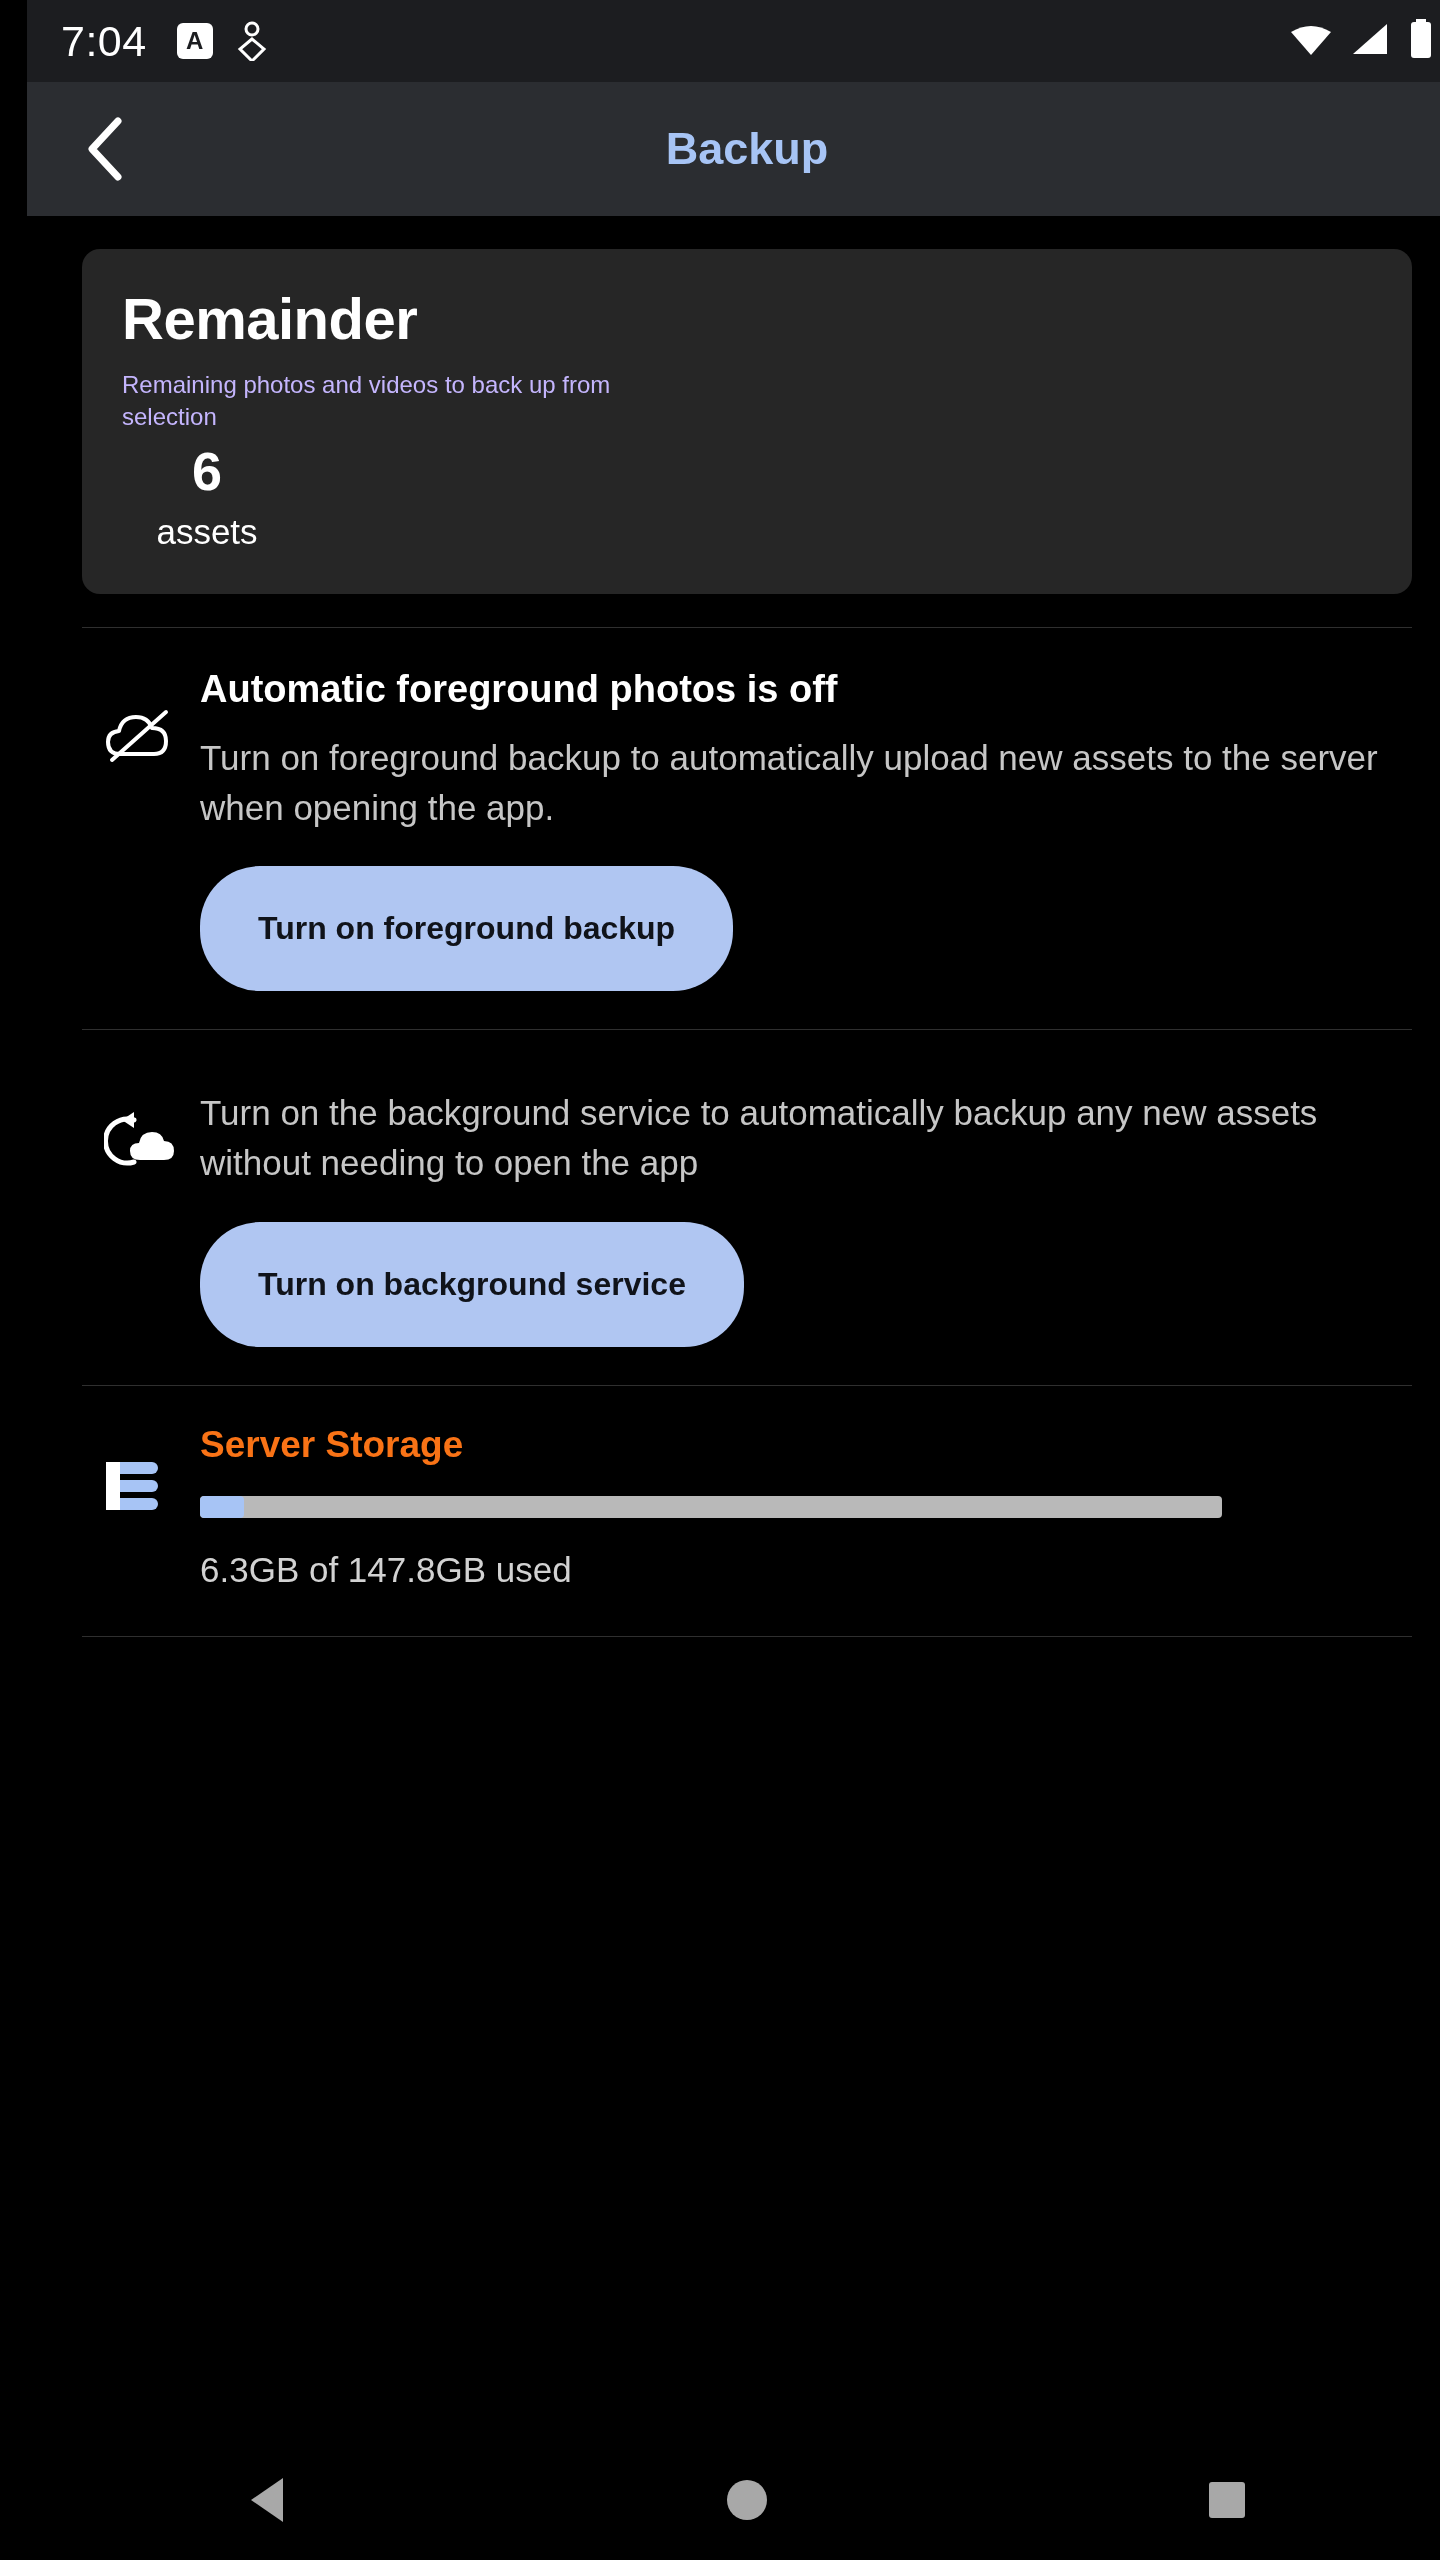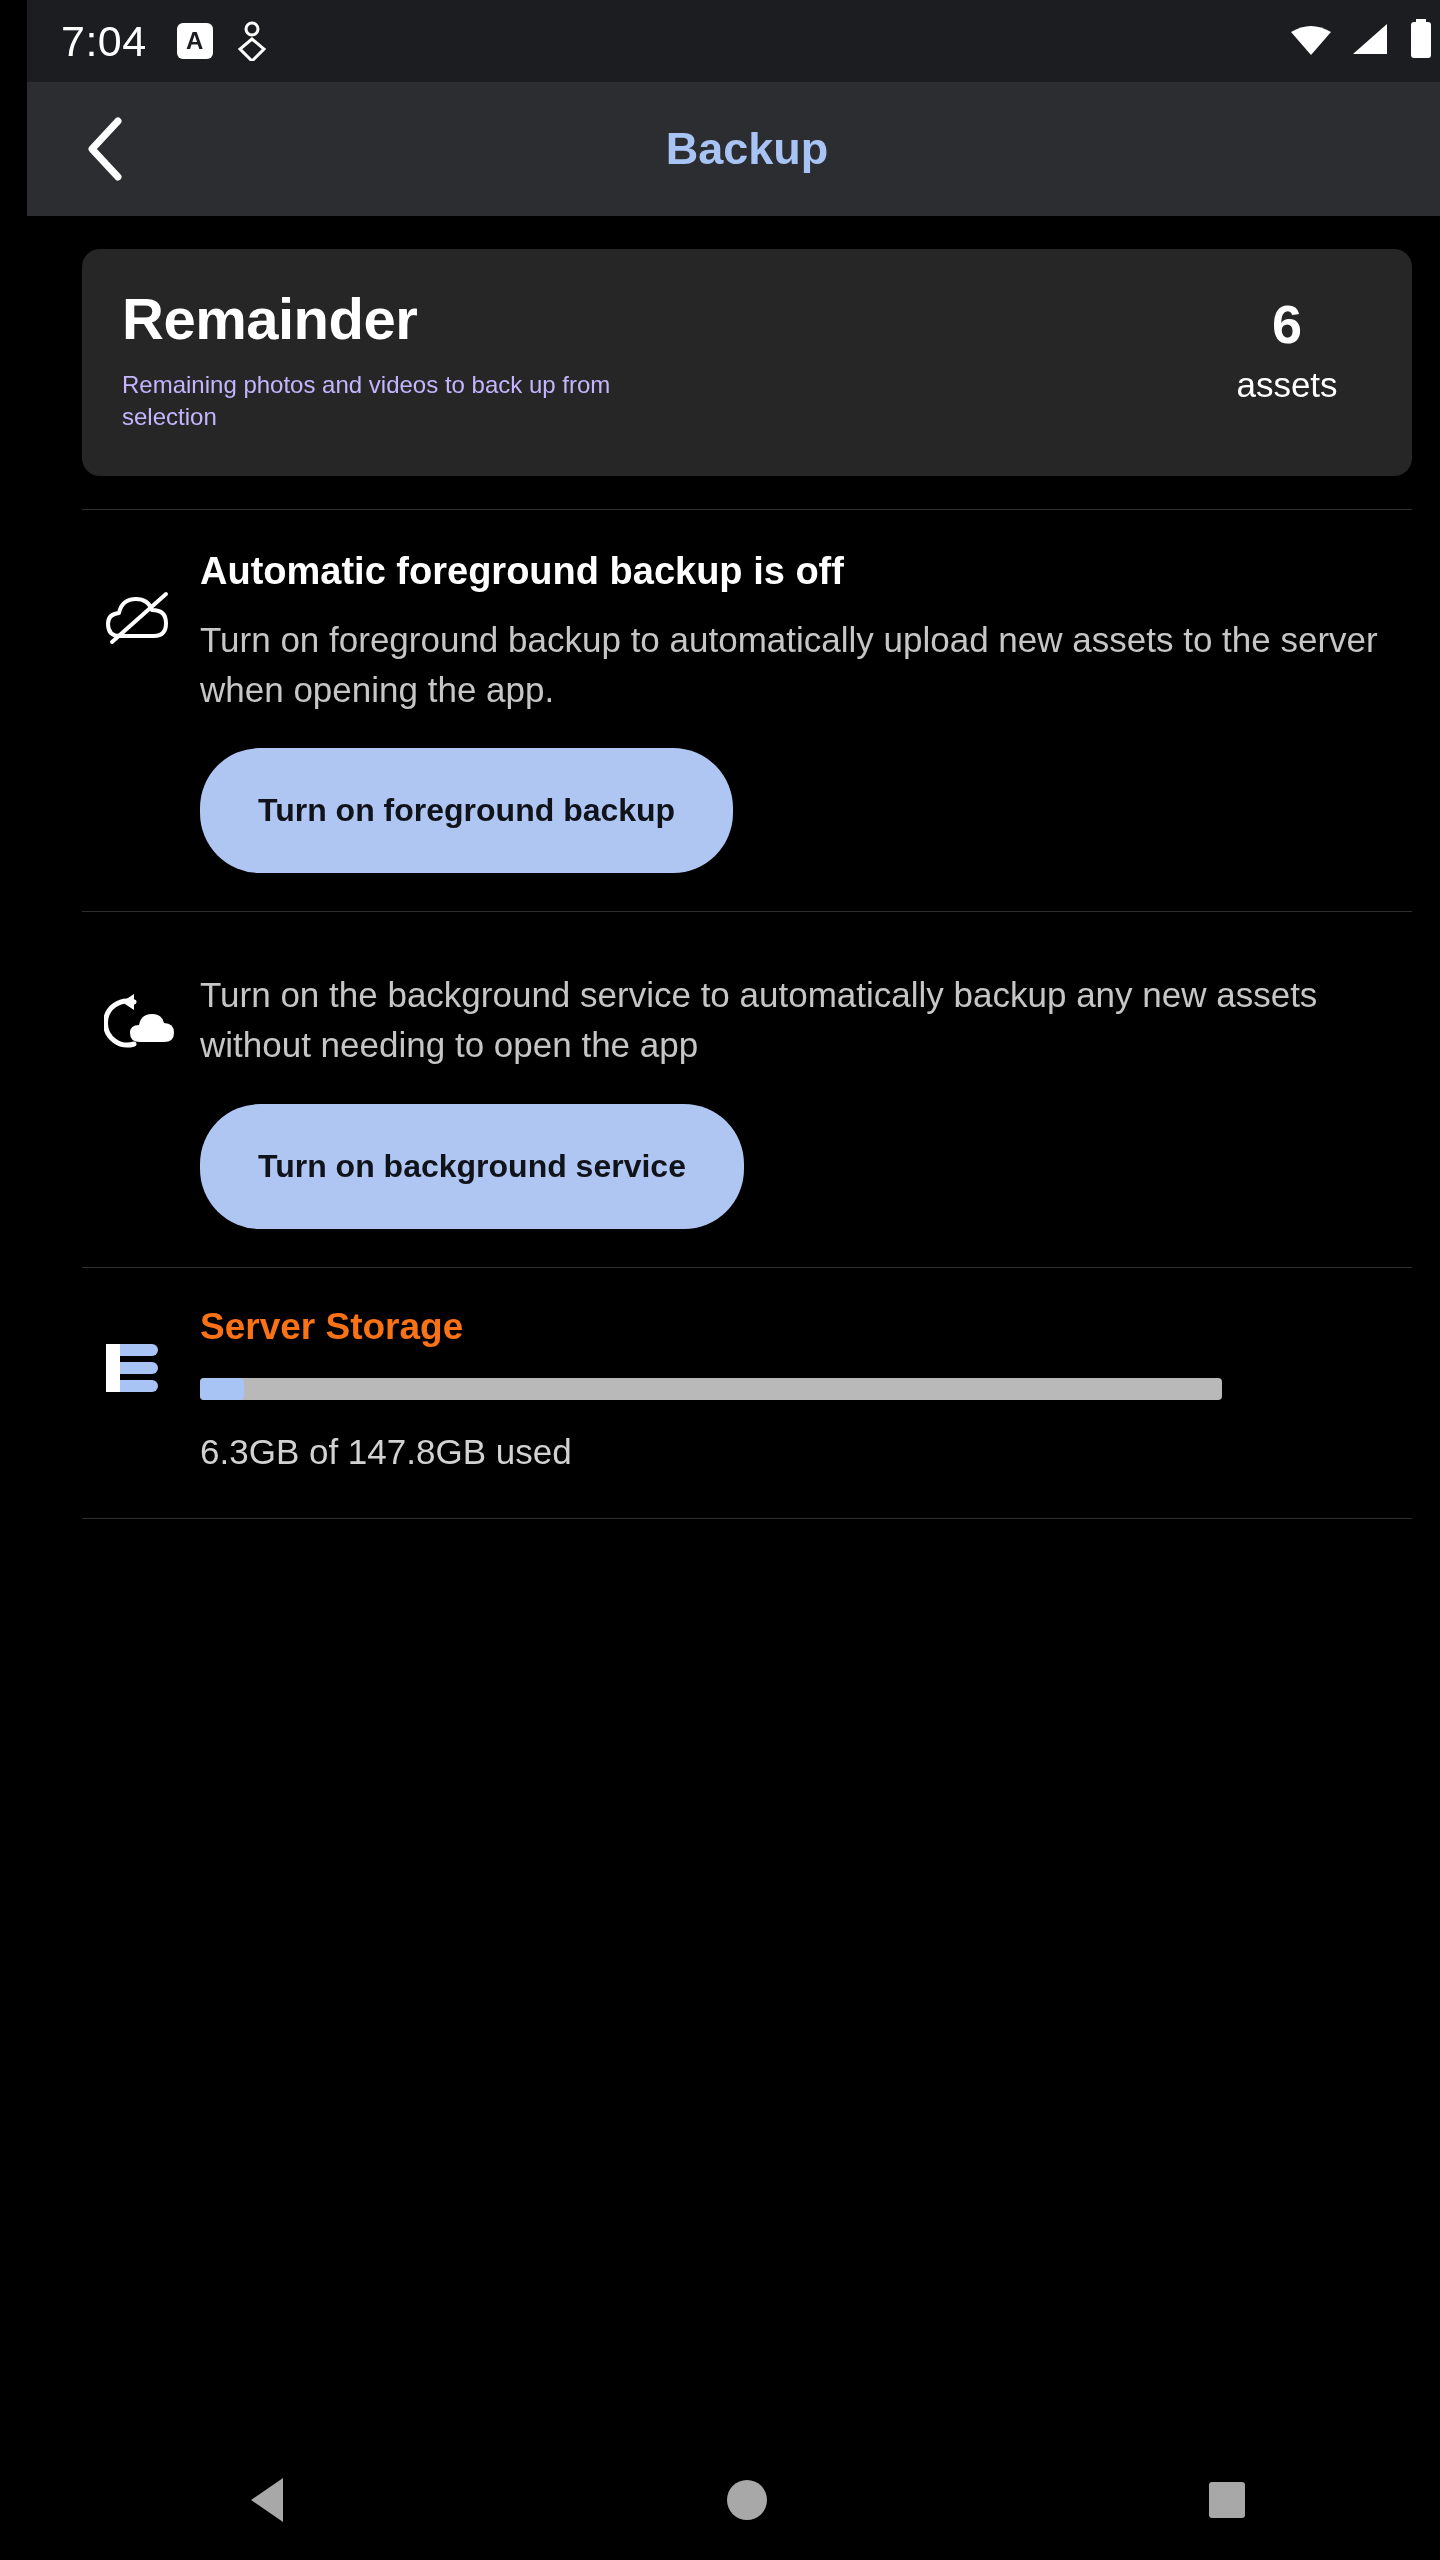--- a/index.html
+++ b/index.html
@@ -89,20 +89,21 @@
   }
 
   
   .remainder-card {
     margin: 33px 55px 0 55px;
     background: #262626;
     border-radius: 18px;
     padding: 38px 40px 42px 40px;
     display: flex;
     align-items: flex-start;
+    flex-direction: column;
   }
   .remainder-left { flex: 1; padding-right: 20px; }
   .remainder-title {
     color: #ffffff;
     font-size: 58px;
     font-weight: bold;
     letter-spacing: -0.5px;
     line-height: 1.1;
   }
   .remainder-sub {
@@ -291,21 +292,21 @@
     <div class="divider" style="margin-top:33px"></div>
 
     <div class="row">
       <div class="row-icon">
         <svg width="70" height="56" viewBox="0 0 70 56">
           <path d="M16 46 Q4 46 4 34 Q4 24 15 23 Q18 9 32 9 Q44 9 48 20 Q62 20 62 33 Q62 46 50 46 Z" fill="none" stroke="#ffffff" stroke-width="4" stroke-linejoin="round"></path>
           <line x1="8" y1="52" x2="62" y2="4" stroke="#ffffff" stroke-width="4" stroke-linecap="round"></line>
         </svg>
       </div>
       <div class="row-main">
-        <div class="row-title">Automatic foreground backup is off</div>
+        <div class="row-title">Automatic foreground photos is off</div>
         <div class="row-desc">Turn on foreground backup to automatically upload new assets to the server when opening the app.</div>
         <button class="pill-btn">Turn on foreground backup</button>
       </div>
     </div>
 
     <div class="divider"></div>
 
     <div class="row">
       <div class="row-icon">
         <svg width="74" height="60" viewBox="0 0 74 60">

